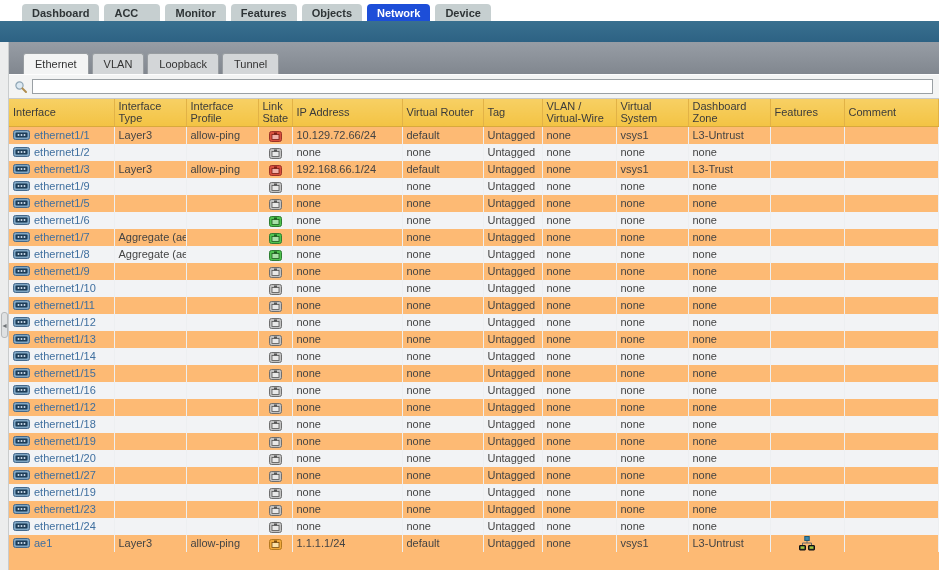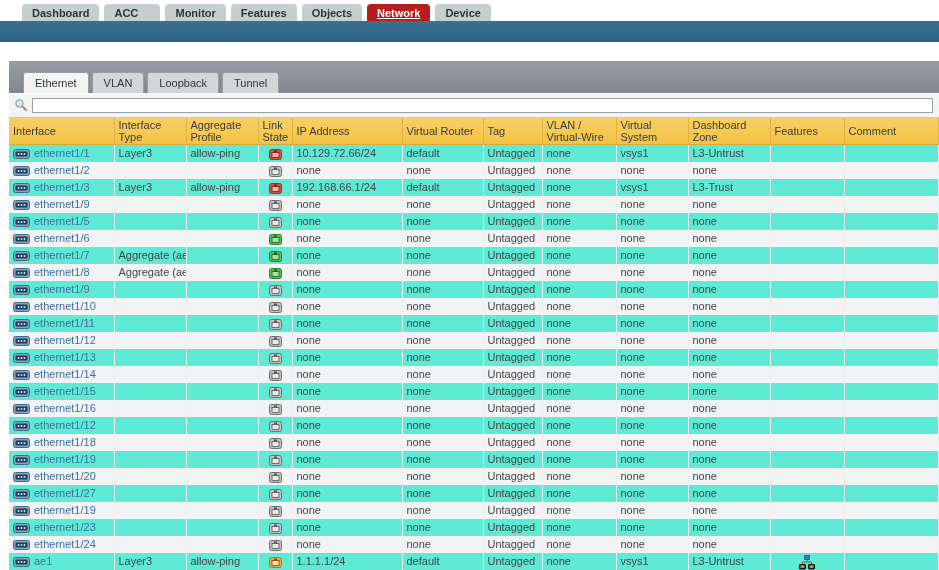--- a/index.html
+++ b/index.html
@@ -9,25 +9,25 @@
     font-family:"Liberation Sans", sans-serif; font-size:11px; color:#333;
     background:#fff;
   }
   
   .topbar { background:#fff; padding:4px 0 0 22px; display:flex; gap:5px; height:21px; }
   .main-tab {
     min-width:56px; text-align:left; padding:3px 10px 2px 10px;
     background:#c6cfd0; color:#2e3436; font-weight:bold; font-size:11px;
     border-radius:4px 4px 0 0; cursor:pointer; line-height:12px;
   }
-  .main-tab.active { background:#b91c1c; color:#fff;text-decoration:underline; }
+  .main-tab.active { background:#1d4ed8; color:#fff; }
   
   .teal-band { height:21px; background:linear-gradient(#39708f,#2d6284); }
   
-  .lower { display:flex; height:528px;align-items:flex-end; }
+  .lower { display:flex; height:528px; }
   .splitter {
     width:9px; background:#eceded; border-right:1px solid #c9cccd; position:relative; flex:0 0 9px;
   }
   .splitter-handle {
     position:absolute; top:270px; left:1px; width:7px; height:26px;
     background:#dfe1e2; border:1px solid #b5b8ba; border-radius:3px;
     display:flex; align-items:center; justify-content:center;
     font-size:7px; color:#6d7275; cursor:pointer;
   }
   .right-pane { flex:1; display:flex; flex-direction:column; background:#fff; min-width:0; }
@@ -46,21 +46,21 @@
   .filter-row {
     height:24px; background:#f3f4f4; border-bottom:1px solid #c6c9cb;
     display:flex; align-items:center; padding:0 6px 0 5px; gap:4px;
   }
   .search-icon { width:14px; height:14px; flex:0 0 14px; }
   .filter-input {
     flex:1; height:15px; border:1px solid #9aa0a4; background:#fff;
     font-family:"Liberation Sans",sans-serif; font-size:11px; padding:0 3px; outline:none;
   }
   
-  .table-wrap { flex:1; overflow:hidden; background:#5eead4; }
+  .table-wrap { flex:1; overflow:hidden; background:#fdba74; }
   table { border-collapse:collapse; table-layout:fixed; width:100%; }
   thead th {
     background:linear-gradient(#f7d064,#f3c344);
     border-right:1px solid #e2b246; border-bottom:1px solid #d9a93c;
     height:27px; font-weight:normal; text-align:left; vertical-align:middle;
     padding:1px 4px; color:#3b3b3b; font-size:11px; line-height:12px; cursor:pointer;
     overflow:hidden;
   }
   tbody td {
     height:17px; line-height:17px; padding:0 4px;
@@ -124,21 +124,21 @@
             <col style="width:74px">
             <col style="width:72px">
           <col style="width:82px">
             <col style="width:74px">
             <col>
         </colgroup>
         <thead>
             <tr id="header-row">
               <th>Interface</th>
               <th>Interface Type</th>
-              <th>Aggregate Profile</th>
+              <th>Interface Profile</th>
               <th>Link State</th>
               <th>IP Address</th>
               <th>Virtual Router</th>
               <th>Tag</th>
               <th>VLAN / Virtual-Wire</th>
               <th>Virtual System</th>
               <th>Dashboard Zone</th>
               <th>Features</th>
               <th>Comment</th>
             </tr>

